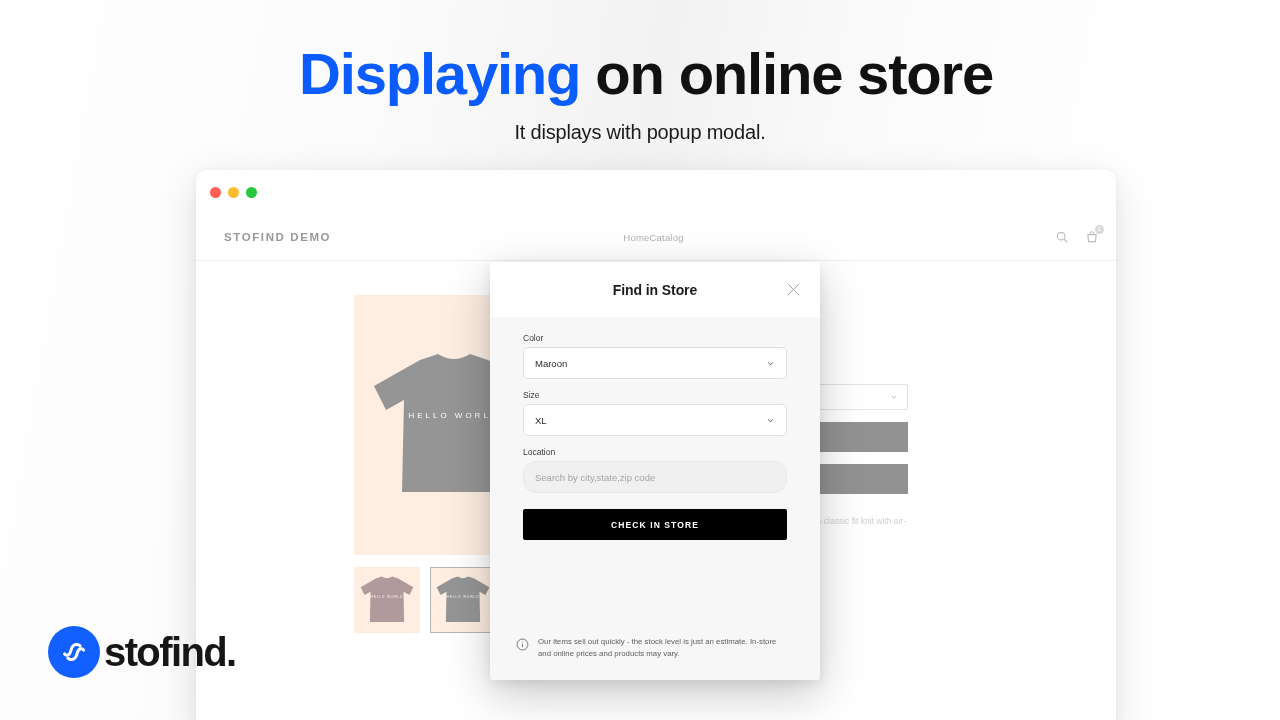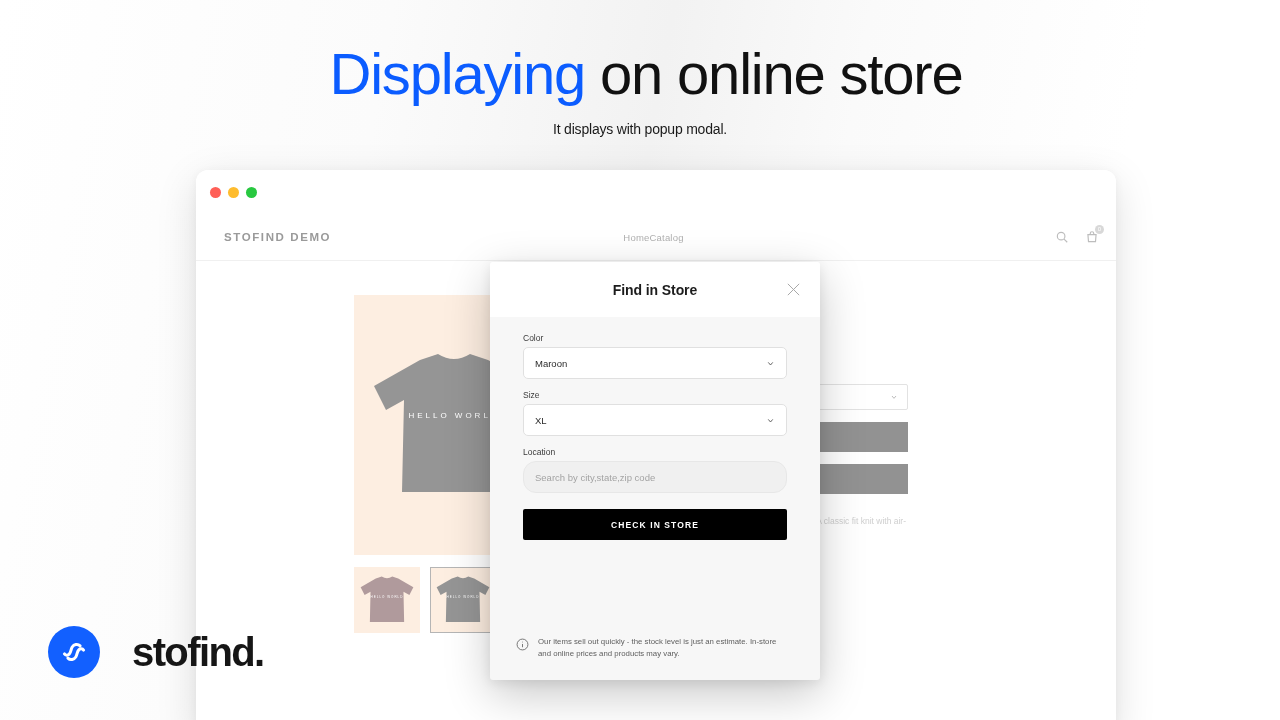--- a/index.html
+++ b/index.html
@@ -27,31 +27,31 @@
   .headline-wrap {
     position: absolute;
     top: 44px;
     left: 0;
     width: 1280px;
     text-align: center;
     z-index: 5;
   }
   .headline {
     font-size: 58px;
-    font-weight: normal;
+    font-weight: bold;
     letter-spacing: -1.2px;
     line-height: 1.05;
     color: #111111;
     white-space: nowrap;
     margin-left: 12px;
   }
   .headline .accent { color: #0B5CFF; }
   .subheadline {
     margin-top: 16px;
-    font-size: 14px;
+    font-size: 20px;
     color: #1a1a1a;
     letter-spacing: -0.2px;
   }
 
   
   .browser {
     position: absolute;
     left: 196px;
     top: 170px;
     width: 920px;
@@ -346,21 +346,21 @@
     color: #5e5e5e;
   }
 
   
   .logo-wrap {
     position: absolute;
     left: 48px;
     bottom: 42px;
     display: flex;
     align-items: center;
-    gap: 32px;
+    gap: 4px;
     z-index: 6;
   }
   .logo-mark {
     width: 52px; height: 52px;
     border-radius: 50%;
     background: #1260FF;
     display: flex;
     align-items: center;
     justify-content: center;
   }

